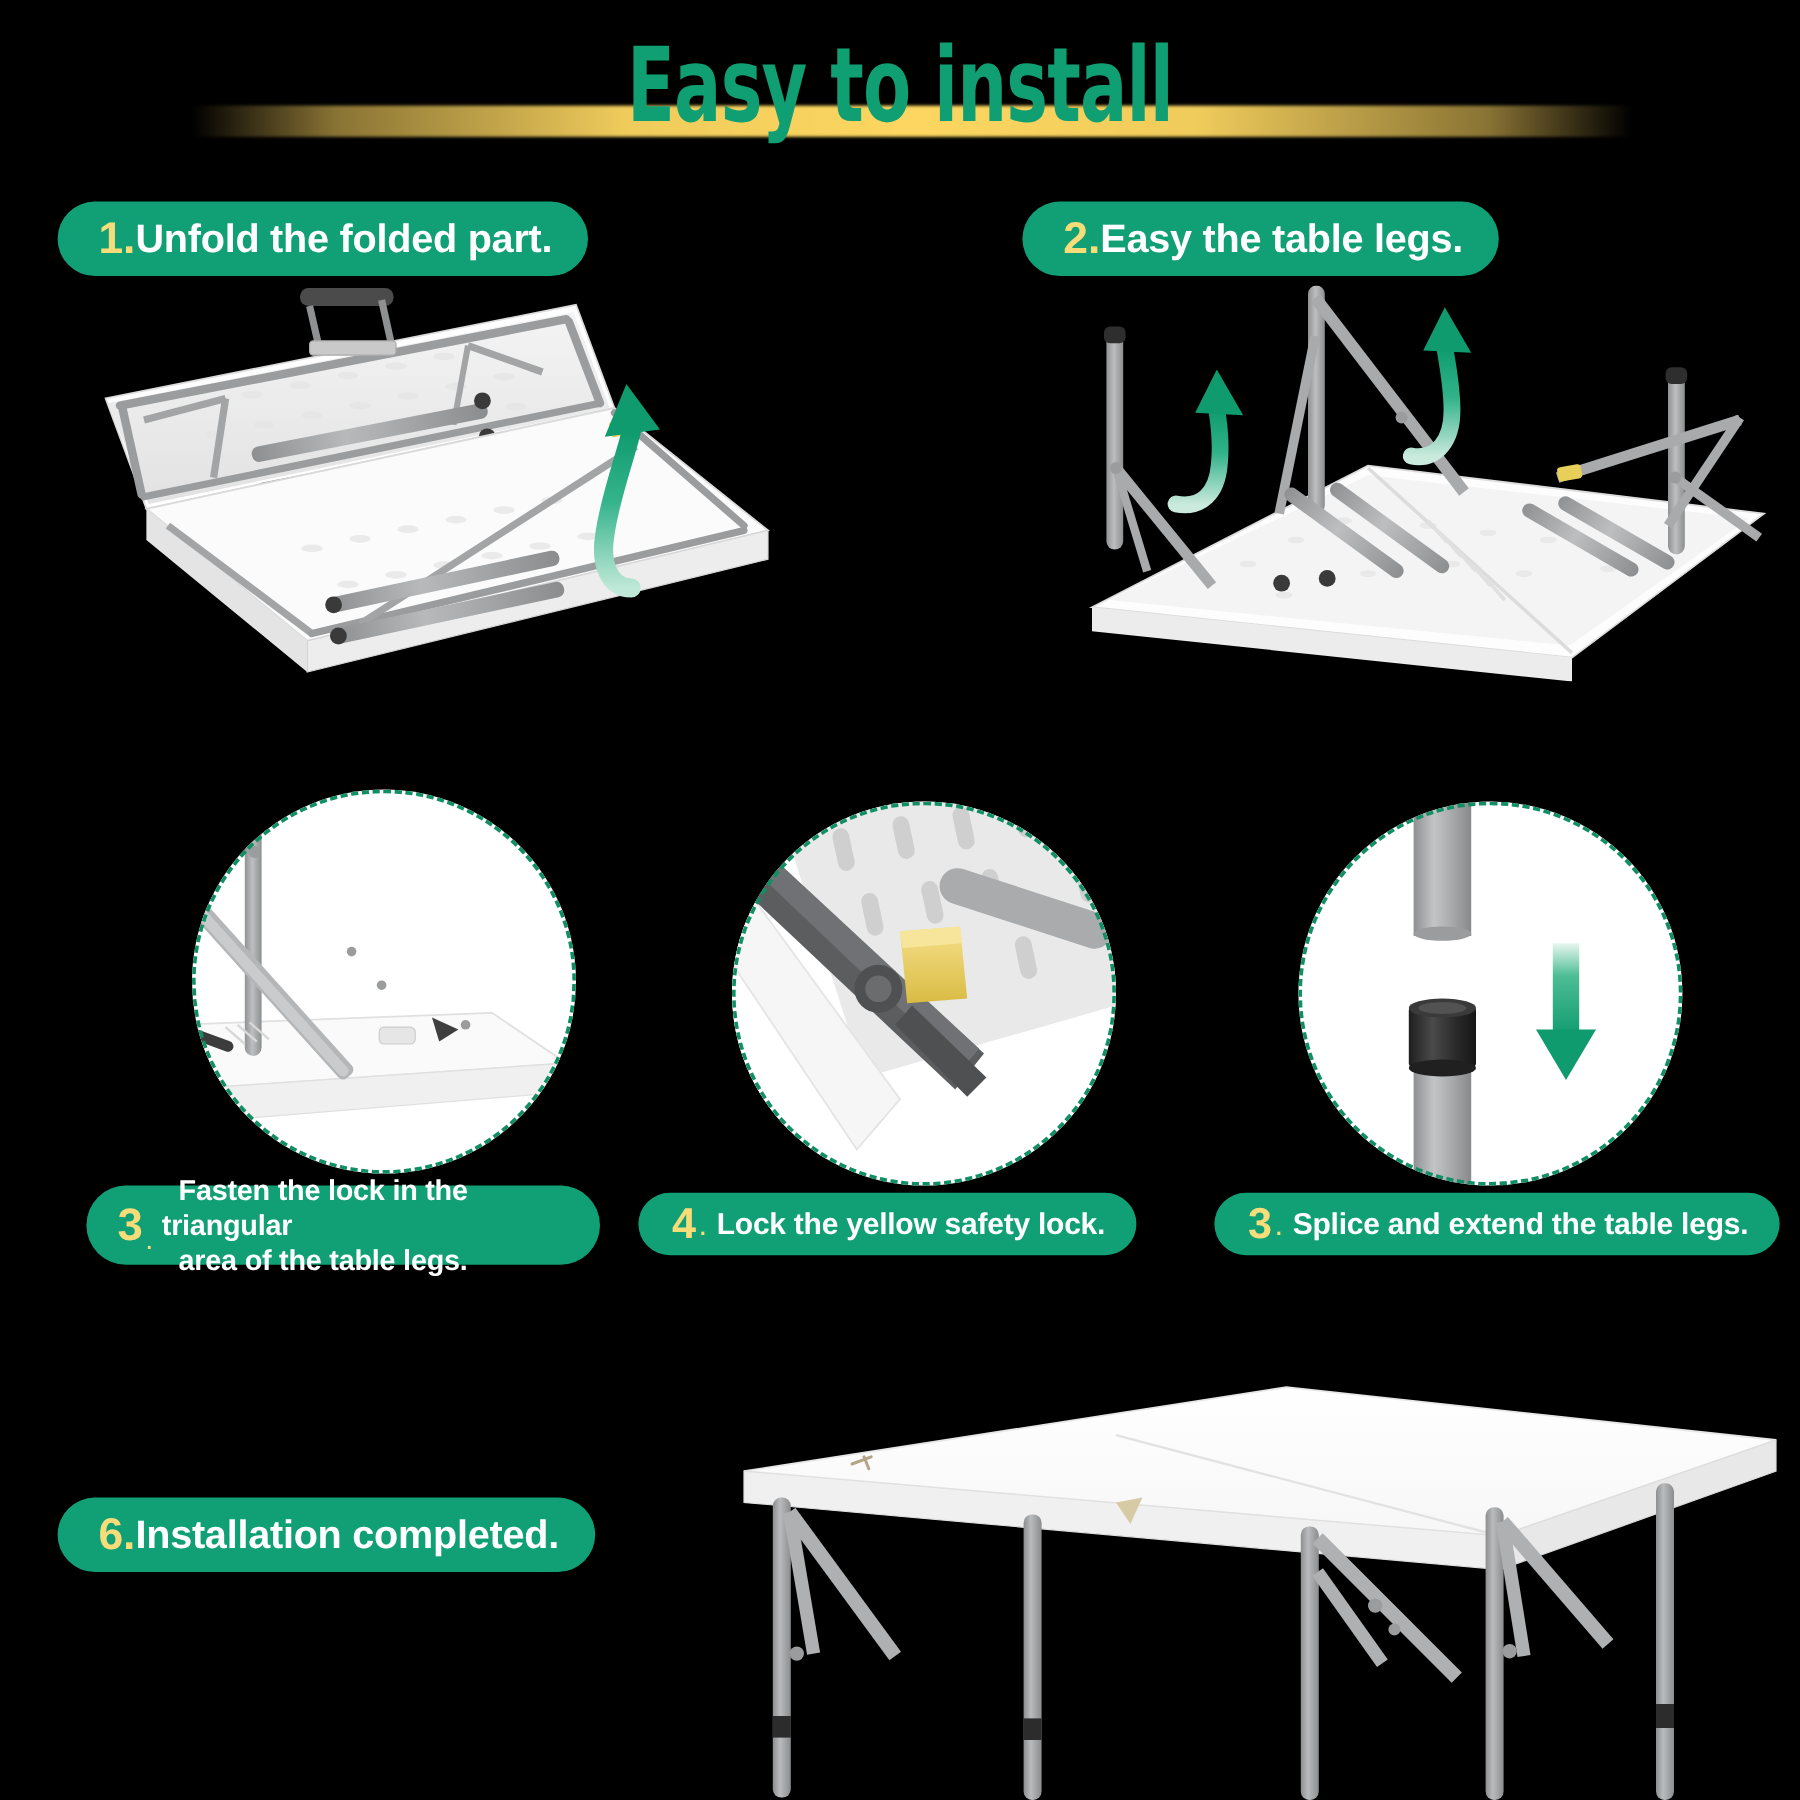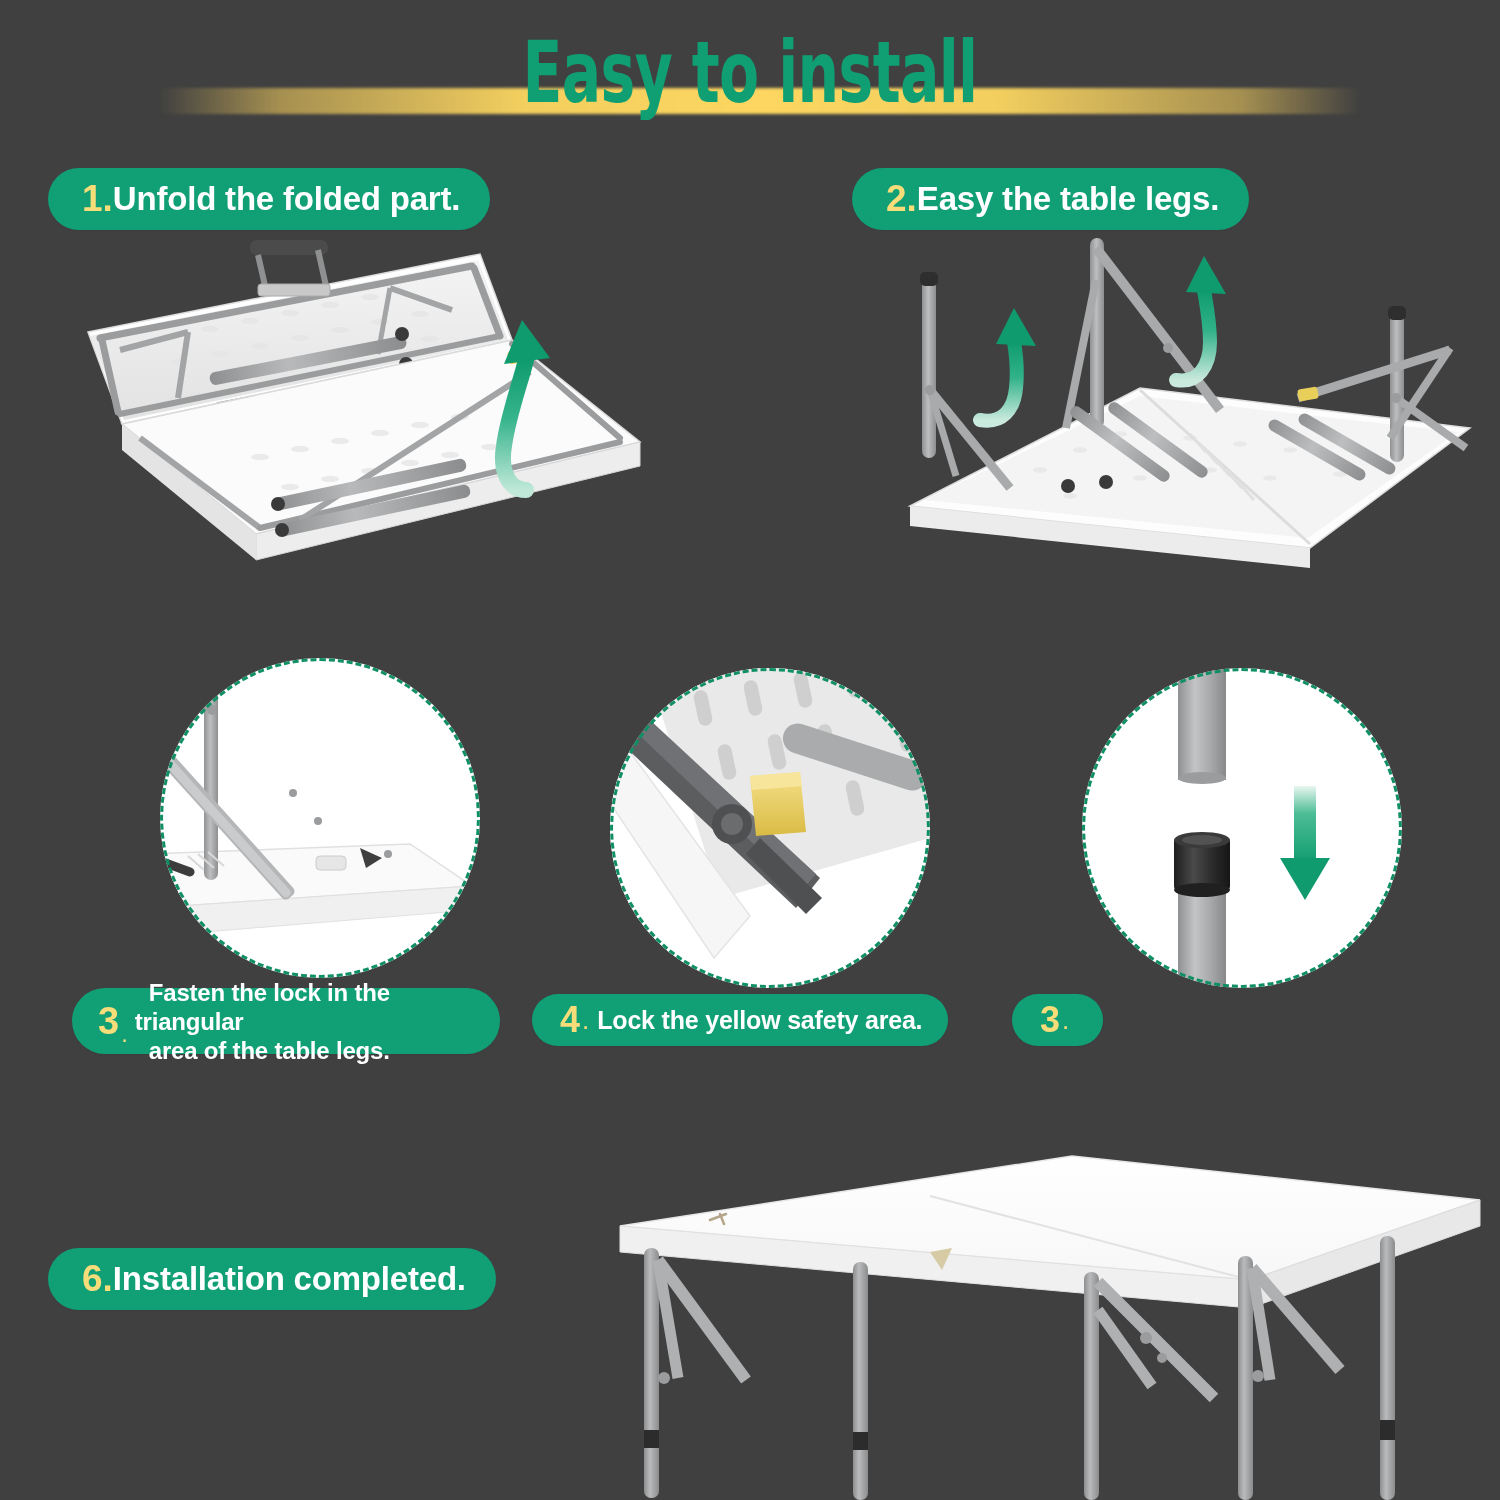--- a/index.html
+++ b/index.html
@@ -7,21 +7,21 @@
     padding: 0;
     background: #efecea;
   }
   body {
     font-family: "Liberation Sans", sans-serif;
   }
   #page {
     position: relative;
     width: 1500px;
     height: 1500px;
-    background: #404040;
+    background: #000000;
     overflow: hidden;
   }
 
   
   #title-band {
     position: absolute;
     left: 160px;
     top: 88px;
     width: 1200px;
     height: 26px;
@@ -487,26 +487,27 @@
     <span class="dot">.</span>
     <span>
       <span class="txt2">Fasten the lock in the triangular</span><br>
       <span class="txt2">area of the table legs.</span>
     </span>
   </div>
 
   <div class="pill pill-sm" id="pill-4">
     <span class="num">4</span>
     <span class="dot">.</span>
-    <span class="txt">Lock the yellow safety area.</span>
+    <span class="txt">Lock the yellow safety lock.</span>
   </div>
 
   <div class="pill pill-sm" id="pill-5">
     <span class="num">3</span>
     <span class="dot">.</span>
+    <span class="txt">Splice and extend the table legs.</span>
   </div>
 
   <div class="pill pill-lg" id="pill-6">
     <span class="num">6</span>
     <span class="num">.</span>
     <span class="txt">Installation completed.</span>
   </div>
 
   <svg class="photo" id="photo-6" viewBox="0 0 900 370">
     <defs>

